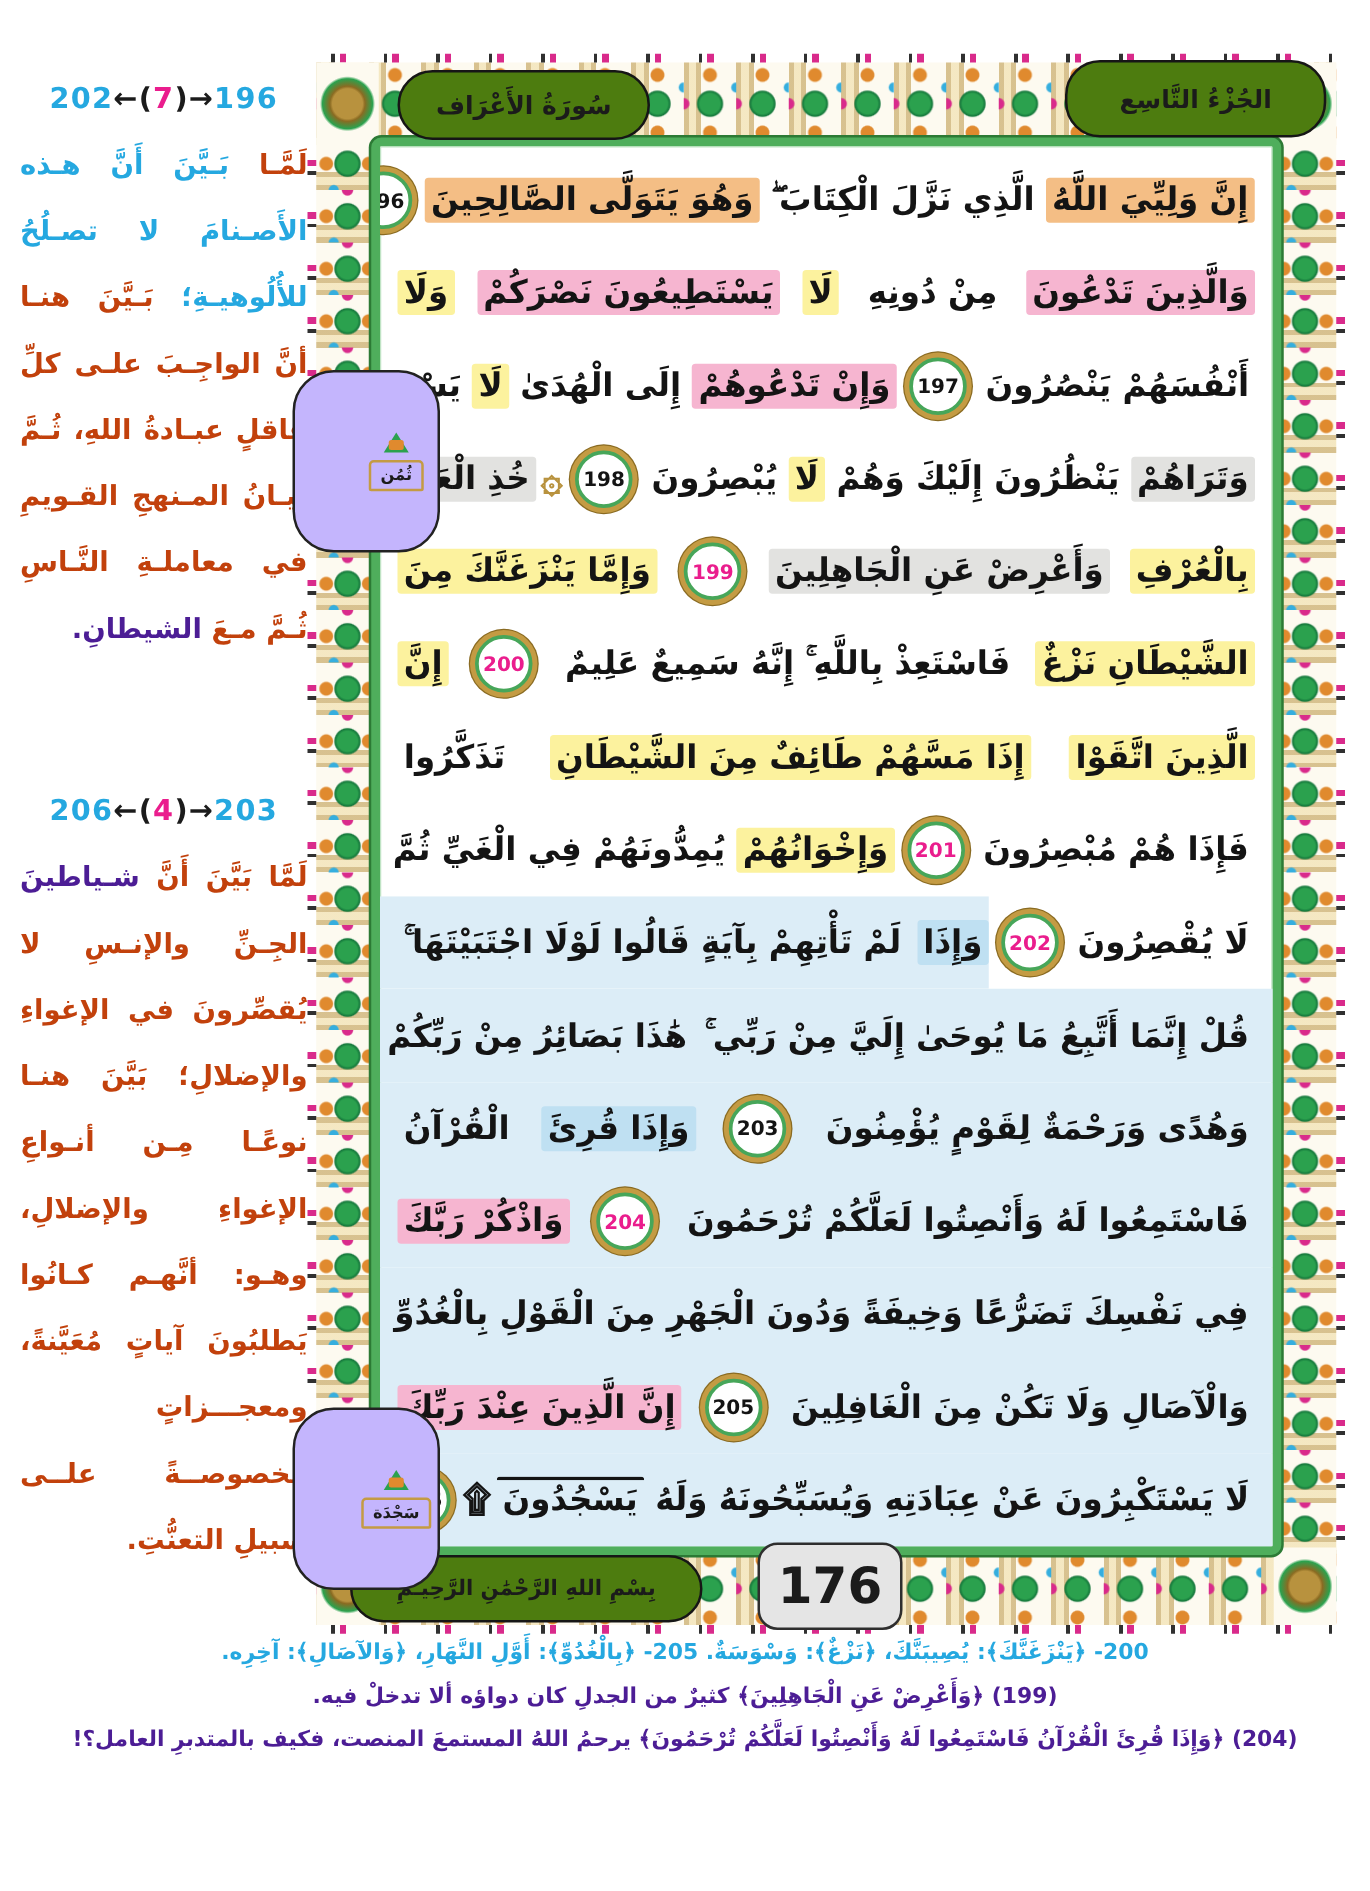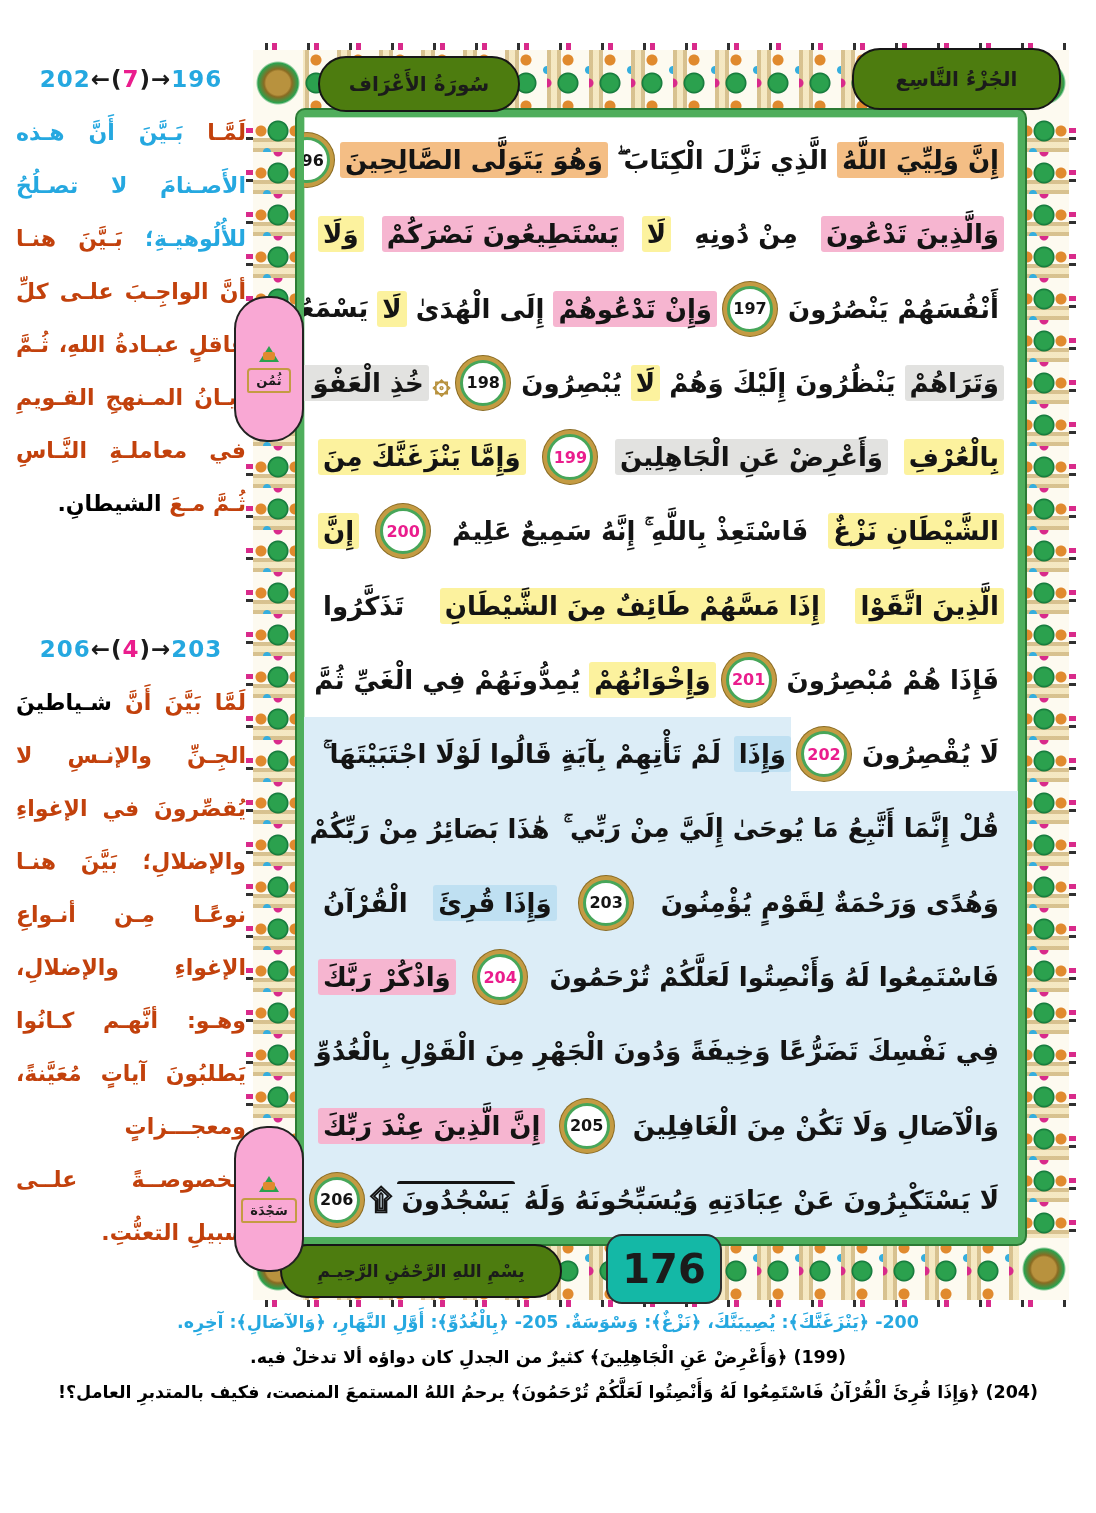--- a/index.html
+++ b/index.html
@@ -9,21 +9,21 @@
   }
   
   .margin-col{position:absolute;left:16px;top:66px;width:230px;}
   .margin-sec2{position:absolute;left:16px;top:636px;width:230px;}
   .range-label{direction:ltr;text-align:center;font-size:23px;font-weight:bold;margin-bottom:14px;letter-spacing:1px;}
   .range-label .num{color:#25a8e0;}
   .range-label .cnt{color:#ea1d8d;}
   .range-label .arr{color:#1b1b1b;font-weight:bold;}
   .commentary{font-size:22px;font-weight:bold;line-height:53px;text-align:justify;text-justify:inter-word;}
   .c-blue{color:#25a8e0;}
-  .c-magenta{color:#000000;}
+  .c-magenta{color:#4c1d95;}
   .c-black{color:#c2410c;}
 
   
   .mushaf{position:absolute;left:253px;top:50px;width:816px;height:1250px;}
   .orn{position:absolute;background-color:#fdfaf0;}
   .orn-top{left:0;top:0;width:100%;height:66px;}
   .orn-bottom{left:0;bottom:0;width:100%;height:62px;}
   .orn-left{left:0;top:60px;bottom:56px;width:50px;}
   .orn-right{right:0;top:60px;bottom:56px;width:50px;}
   .orn-h{
@@ -98,27 +98,27 @@
 
   
   .cartouche{
     position:absolute;background:#4d7c0f;border:2.5px solid #161616;border-radius:28px;
     display:flex;align-items:center;justify-content:center;font-weight:bold;z-index:5;
   }
   .surah-cartouche{left:318px;top:56px;width:198px;height:52px;font-size:20px;}
   .juz-cartouche{left:852px;top:48px;width:205px;height:58px;font-size:20px;}
   .basmala-cartouche{left:280px;top:1244px;width:278px;height:50px;font-size:17px;}
   .pageno-box{
-    position:absolute;left:606px;top:1234px;width:112px;height:66px;background:#14b8a6;
+    position:absolute;left:606px;top:1234px;width:112px;height:66px;background:#e5e5e5;
     border:2.5px solid #2e2e2e;border-radius:16px;display:flex;align-items:center;justify-content:center;
     font-size:40px;font-weight:bold;direction:ltr;z-index:5;
   }
   .side-capsule{
-    position:absolute;width:66px;height:142px;background:#f9a8d4;border:2px solid #222;border-radius:33px;
-    display:flex;flex-direction:column;align-items:center;justify-content:center;gap:6px;z-index:6;
+    position:absolute;width:66px;height:142px;background:#c4b5fd;border:2px solid #222;border-radius:33px;
+    display:flex;flex-direction:column;align-items:center;justify-content:center;gap:6px;z-index:6;padding-left:48px;
   }
   .capsule-thumn{left:234px;top:296px;}
   .capsule-sajdah{left:234px;top:1126px;}
   .capsule-orn{width:0;height:0;border-left:10px solid transparent;border-right:10px solid transparent;
     border-bottom:16px solid #2ba14e;position:relative;}
   .capsule-orn::after{content:'';position:absolute;left:-6px;top:6px;width:12px;height:8px;background:#e08a2e;border-radius:2px;}
   .capsule-word{border:2px solid #c49b43;border-radius:4px 4px 2px 2px;padding:3px 7px;font-size:13px;font-weight:bold;}
 
   
   .footnotes{position:absolute;left:18px;top:1306px;width:1060px;text-align:center;}

